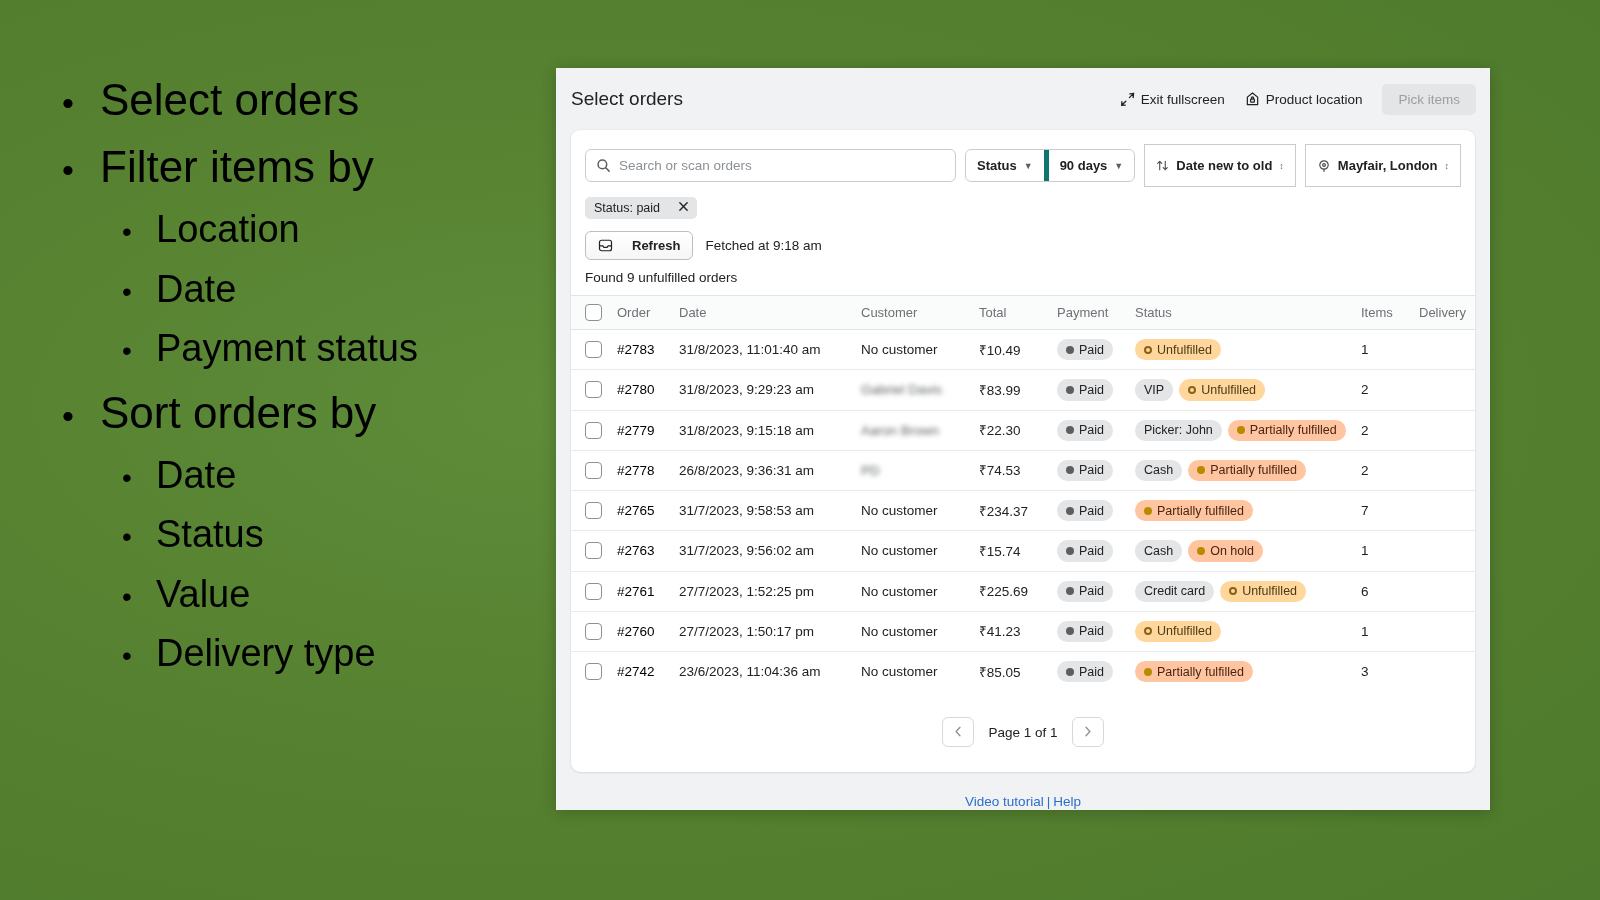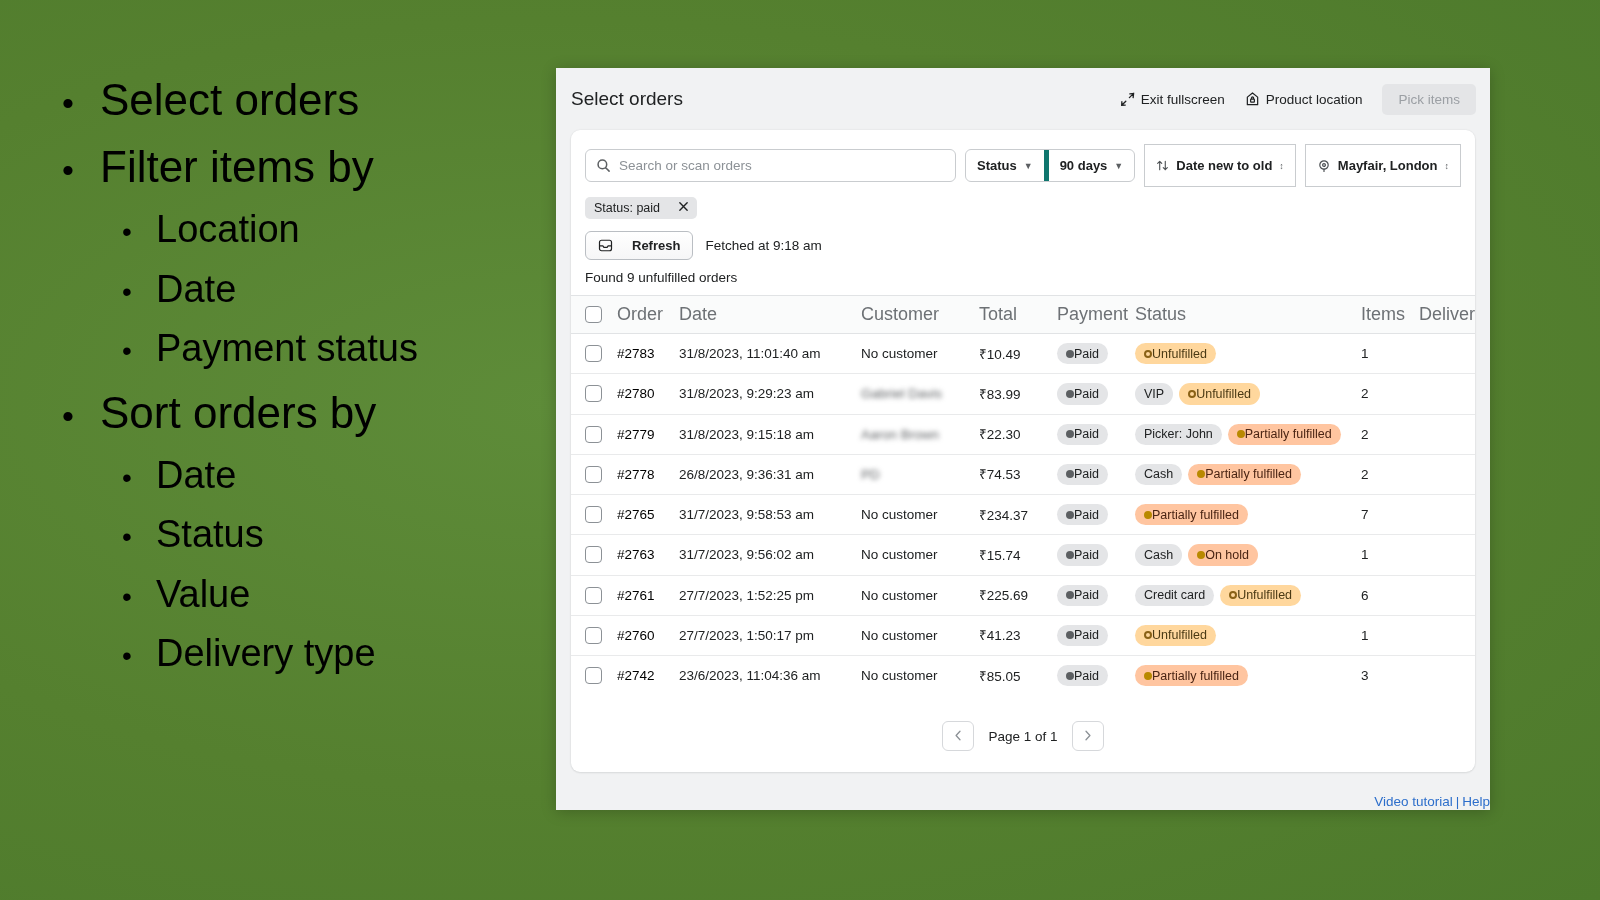--- a/index.html
+++ b/index.html
@@ -159,21 +159,21 @@
 
   
   #orders-table {
     width: 100%;
     margin-top: 10px;
     border-collapse: collapse;
     table-layout: fixed;
   }
   #orders-table th {
     text-align: left;
-    font-size: 18px;
+    font-size: 13px;
     font-weight: 400;
     color: #6d7175;
     padding: 8px 6px;
     background: #fafbfb;
     border-top: 1px solid #e1e3e5;
     border-bottom: 1px solid #e1e3e5;
     white-space: nowrap;
   }
   #orders-table td {
     font-size: 13.5px;
@@ -199,21 +199,21 @@
     border: 1.5px solid #8c9196;
     border-radius: 4px;
     background: #fff;
     display: block;
     cursor: pointer;
   }
   .order-link { color: #000000; cursor: pointer; }
   .blurred { filter: blur(2.6px); color: #5c5f62; user-select: none; }
 
   .badge {
-    display: inline-flex; align-items: center; 
+    display: inline-flex; align-items: center; gap: 5px;
     border-radius: 11px;
     padding: 2.5px 9px;
     font-size: 12.5px;
     line-height: 1.3;
     white-space: nowrap;
     vertical-align: middle;
     justify-content: center;
   }
   .badge + .badge { margin-left: 6px; }
   .badge-neutral { background: #e4e5e7; color: #202223; }
@@ -242,21 +242,21 @@
     display: flex; align-items: center; justify-content: center;
     color: #8c9196;
     font-size: 15px;
     cursor: pointer;
   }
   #page-label { font-size: 13.5px; color: #202223; }
 
   
   #window-footer {
     padding-top: 22px;
-    text-align: right;
+    text-align: center;
     font-size: 13.5px;
   }
   #window-footer a { color: #2c6ecb; text-decoration: none; cursor: pointer; }
   #footer-sep { color: #2c6ecb; margin: 0 3px; }
 </style>
 </head>
 <body>
 
 <div id="slide-outline">
     <div class="bullet-row l1">

